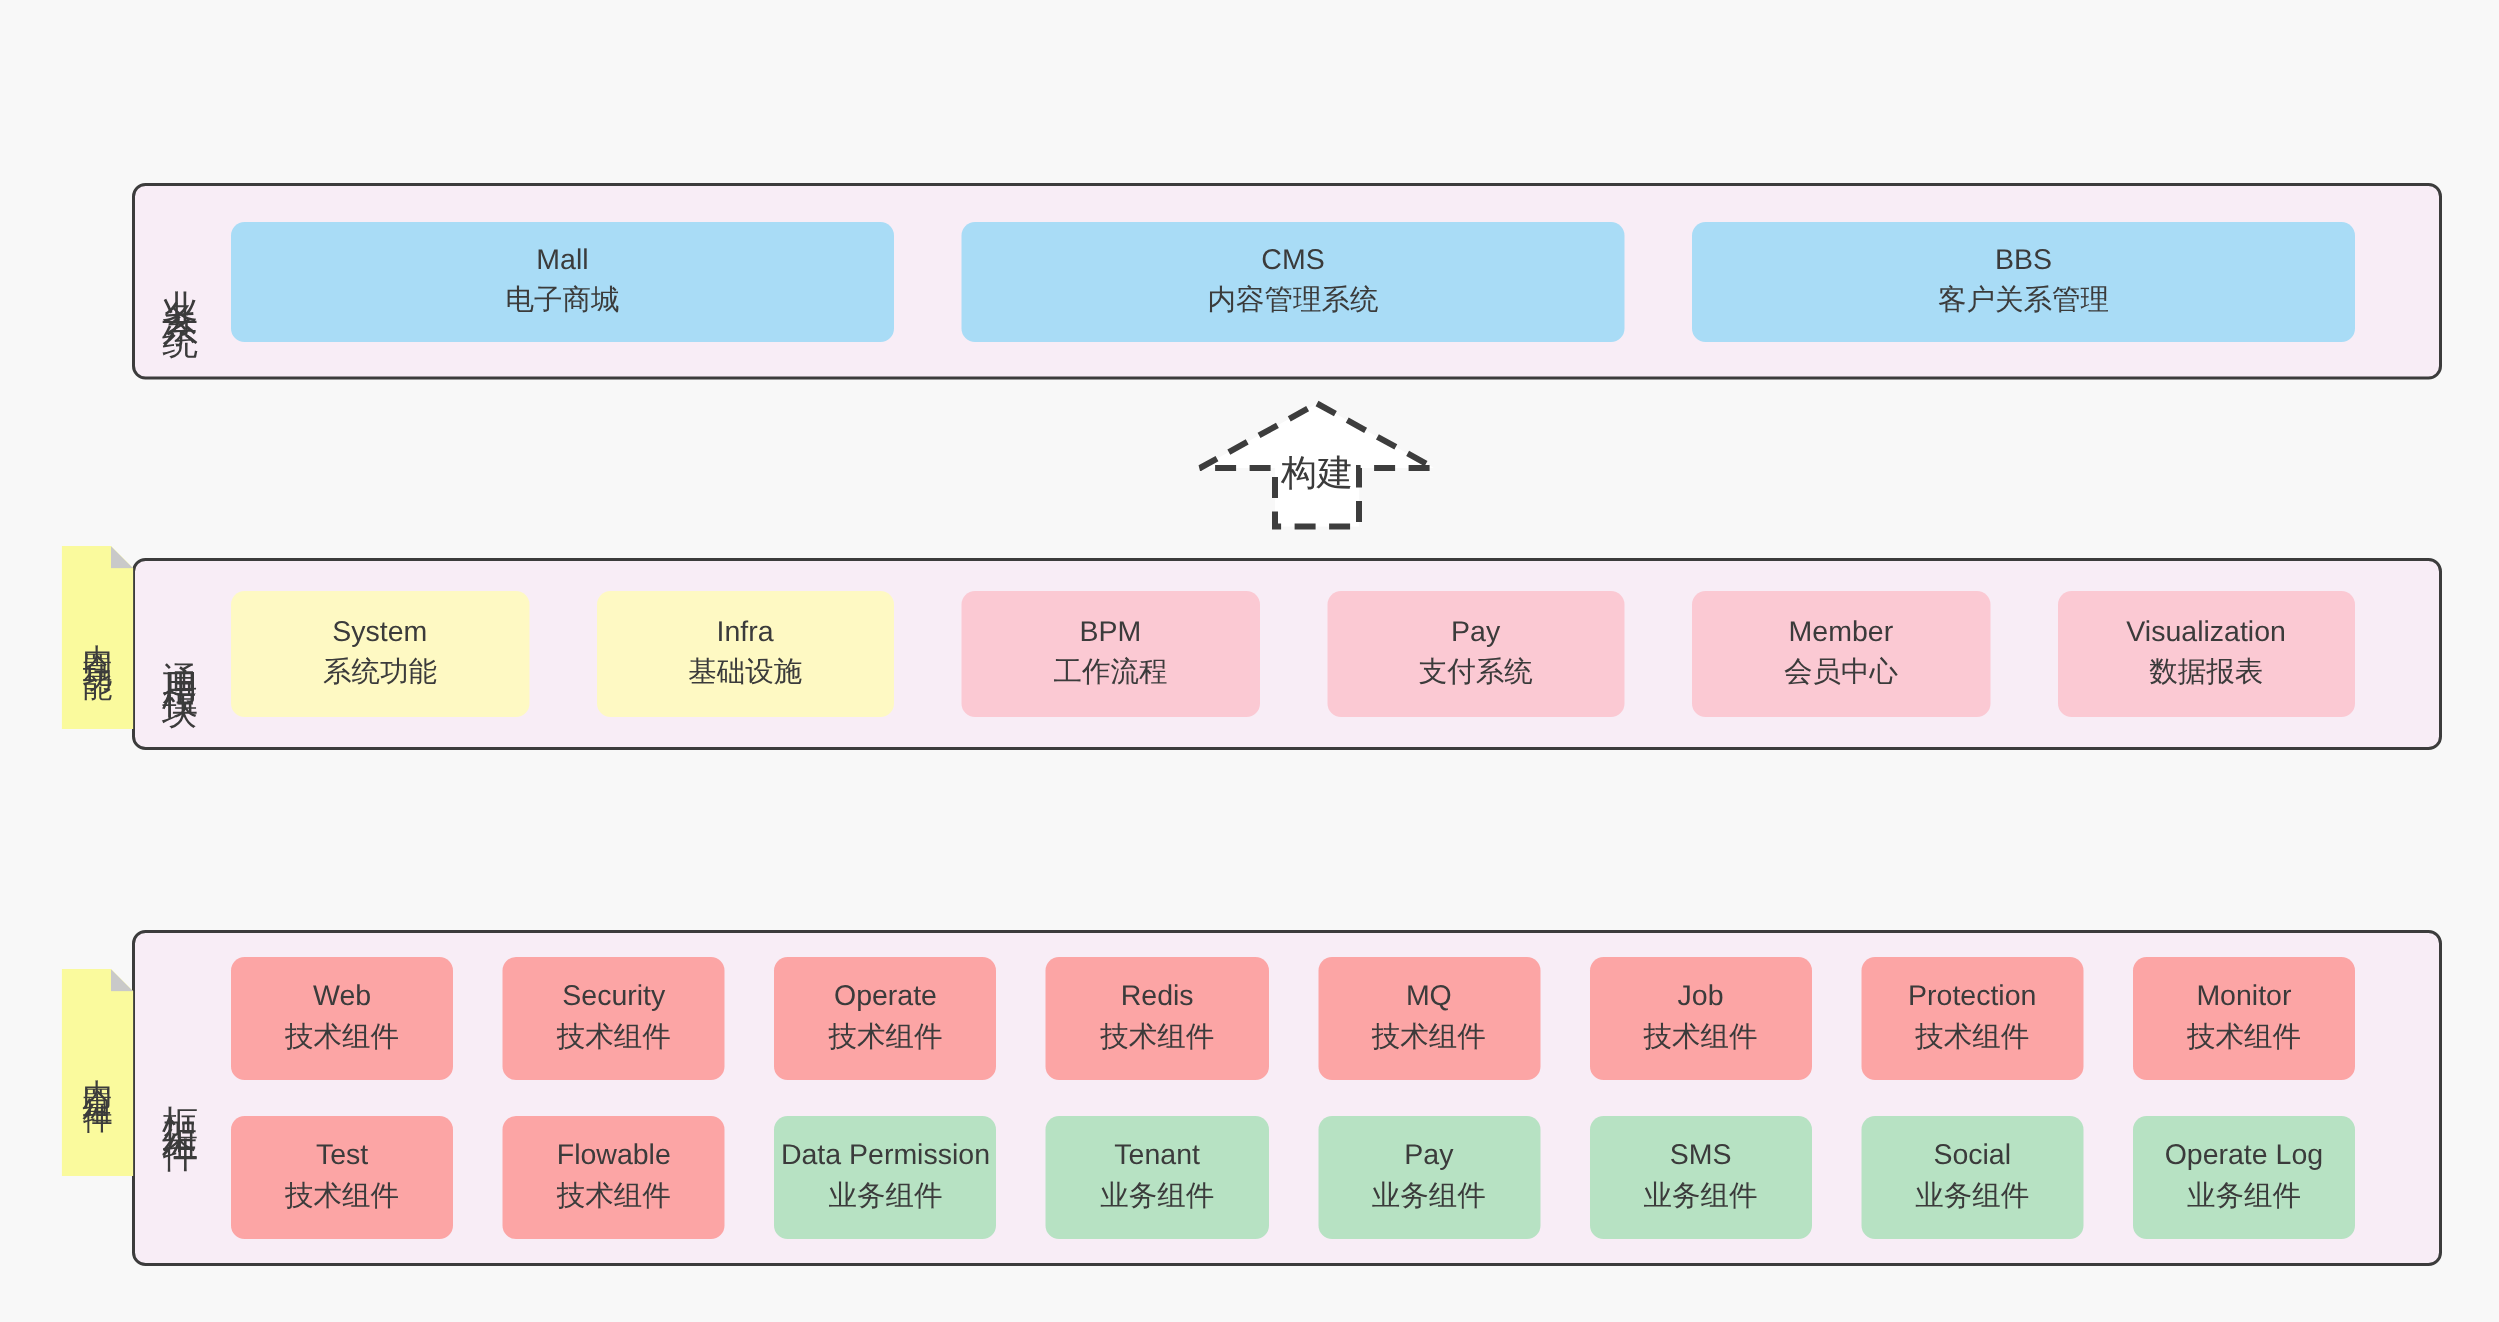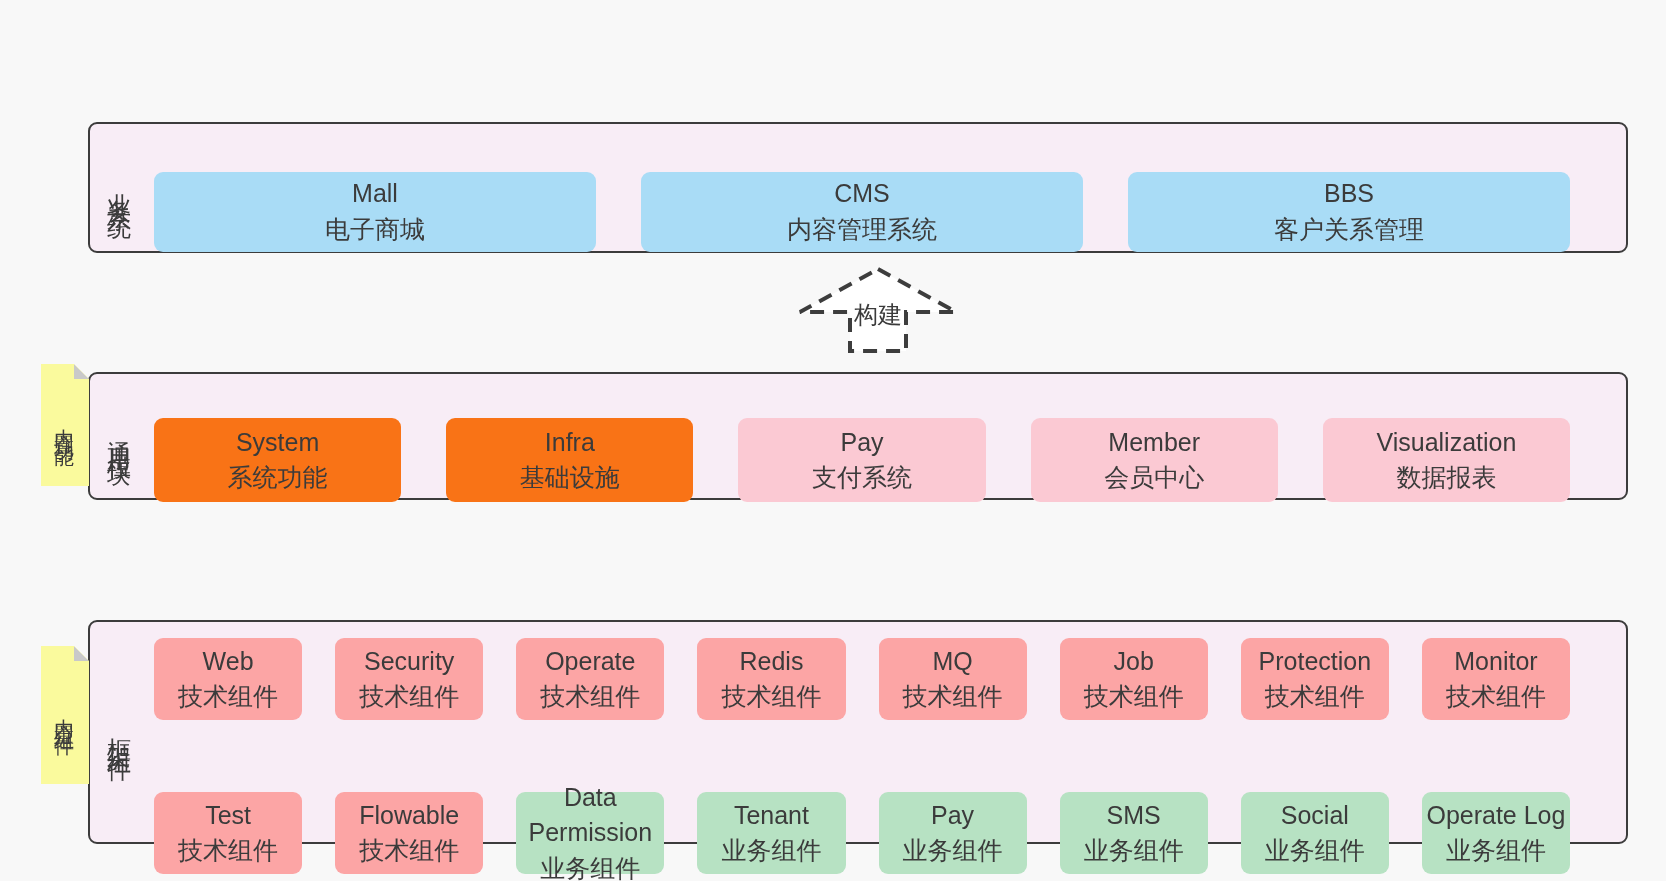--- a/index.html
+++ b/index.html
@@ -22,26 +22,26 @@
     font-size:24px;letter-spacing:7px;color:#3b3b3b;white-space:nowrap;
   }
 
   
   .box-row{
     position:absolute;left:64px;right:56px;top:0;bottom:0;
     display:flex;align-items:center;gap:45px;
   }
   .box{
     flex:1;display:flex;flex-direction:column;align-items:center;justify-content:center;
-    text-align:center;border-radius:9px;font-size:25px;line-height:1.42;
-    padding:0 4px;box-sizing:border-box;margin-top:48px;
+    text-align:center;border-radius:9px;font-size:19px;line-height:1.42;
+    padding:0 4px;box-sizing:border-box;
   }
   .h80{height:80px}.h84{height:84px}.h82{height:82px}
   .blue{background:#a9dcf6}
-  .red{background:#f97316}
+  .red{background:#fef9c3}
   .pink{background:#fbc9d3}
   .g1{background:#fca5a5}
   .g2{background:#b7e2c3}
 
   
   .grid{
     position:absolute;left:64px;right:56px;top:0;bottom:0;
     display:flex;flex-direction:column;justify-content:center;gap:24px;
   }
   .row8{display:flex;gap:33px;}
@@ -108,20 +108,24 @@
     <div class="box-row">
       <div class="box red h84">
         <span>System</span>
         <span>系统功能</span>
       </div>
       <div class="box red h84">
         <span>Infra</span>
         <span>基础设施</span>
       </div>
       <div class="box pink h84">
+        <span>BPM</span>
+        <span>工作流程</span>
+      </div>
+      <div class="box pink h84">
         <span>Pay</span>
         <span>支付系统</span>
       </div>
       <div class="box pink h84">
         <span>Member</span>
         <span>会员中心</span>
       </div>
       <div class="box pink h84">
         <span>Visualization</span>
         <span>数据报表</span>

